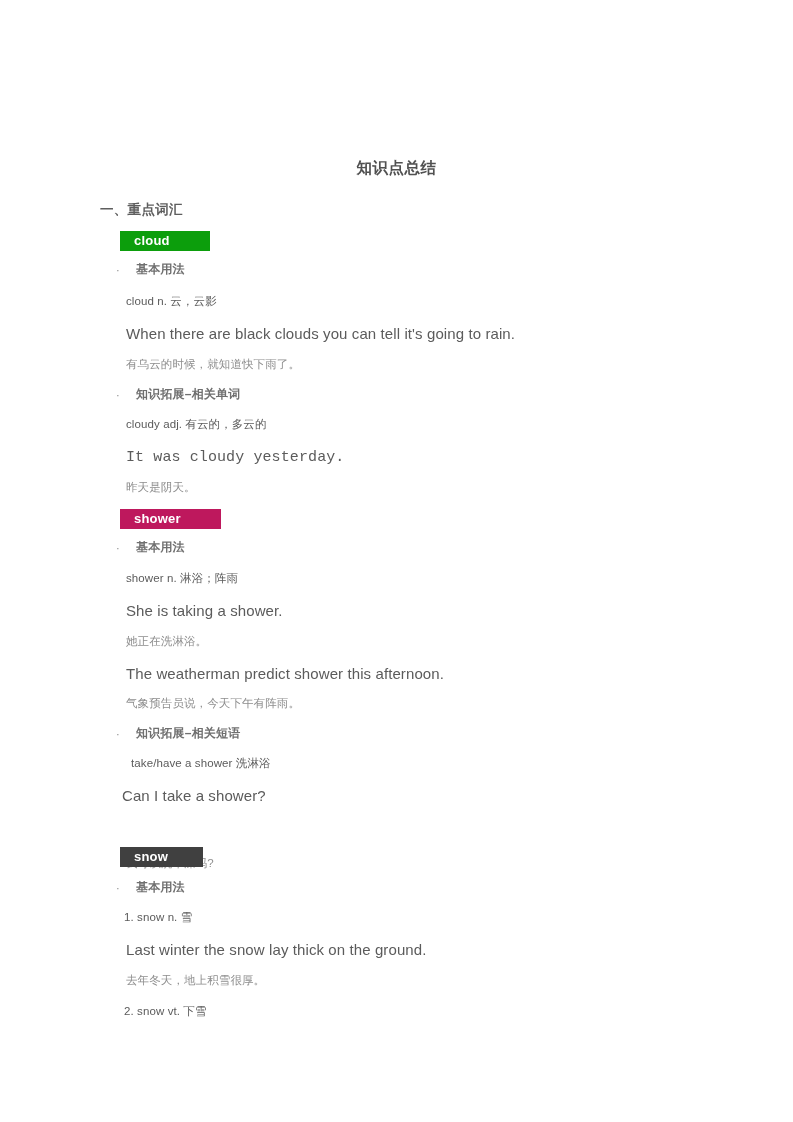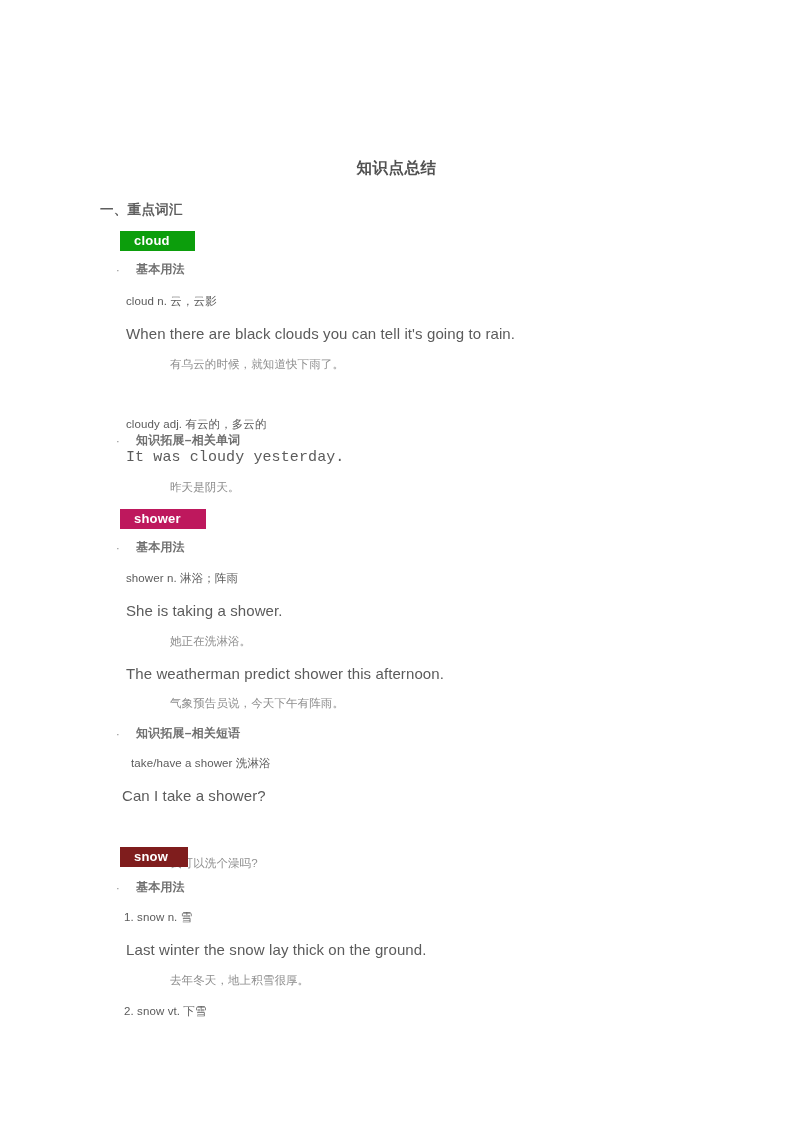--- a/index.html
+++ b/index.html
@@ -59,21 +59,21 @@
 
   
   .vocab-badge {
     position: absolute;
     background: #0c9e0c;
     color: #ffffff;
     font-size: 13px;
     font-weight: bold;
     line-height: 17px;
     height: 17px;
-    padding: 1px 2px 2px 14px;
+    padding: 1px 17px 2px 14px;
     box-sizing: content-box;
     white-space: nowrap;
     letter-spacing: 0.2px;
   }
 
   
   .bullet-head {
     position: absolute;
     font-size: 12px;
     font-weight: bold;
@@ -100,55 +100,54 @@
     font-size: 15px;
     color: #5b5b5b;
   }
   .line.def {
     font-size: 11.5px;
     color: #5b5b5b;
   }
   .line.zh {
     font-size: 11.5px;
     color: #8e8e8e;
-    margin-left: 44px;
   }
 </style>
 </head>
 <body>
 
 <div class="page">
 
 
   <div class="doc-subtitle">知识点总结</div>
 
   <div class="section-heading">一、重点词汇</div>
 
   <div id="content-root">
       <div class="vocab-badge" style="left: 120px; top: 231px; width: 59px; background: rgb(12, 158, 12);">cloud</div>
       <div class="bullet-head" style="left: 116px; top: 261px;"><span class="dot">·</span><span>基本用法</span></div>
       <div class="line def" style="left: 126px; top: 294px;">cloud   n.  云，云影</div>
       <div class="line en" style="left: 126px; top: 325px;">When there are black clouds you can tell it's going to rain.</div>
       <div class="line zh" style="left: 126px; top: 357px;">有乌云的时候，就知道快下雨了。</div>
-      <div class="bullet-head" style="left: 116px; top: 386px; margin-top: 46px;"><span class="dot">·</span><span>知识拓展–相关单词</span></div>
+      <div class="bullet-head" style="left: 116px; top: 386px;"><span class="dot">·</span><span>知识拓展–相关单词</span></div>
       <div class="line def" style="left: 126px; top: 417px;">cloudy   adj. 有云的，多云的</div>
       <div class="line en" style="left: 126px; top: 449px; font-family: Liberation Mono, monospace;">It was cloudy yesterday.</div>
       <div class="line zh" style="left: 126px; top: 480px;">昨天是阴天。</div>
       <div class="vocab-badge" style="left: 120px; top: 509px; width: 70px; background: #be185d;">shower</div>
       <div class="bullet-head" style="left: 116px; top: 539px;"><span class="dot">·</span><span>基本用法</span></div>
       <div class="line def" style="left: 126px; top: 571px;">shower   n. 淋浴；阵雨</div>
       <div class="line en" style="left: 126px; top: 602px;">She is taking a shower.</div>
       <div class="line zh" style="left: 126px; top: 634px;">她正在洗淋浴。</div>
       <div class="line en" style="left: 126px; top: 665px;">The weatherman predict shower this afternoon.</div>
       <div class="line zh" style="left: 126px; top: 696px;">气象预告员说，今天下午有阵雨。</div>
       <div class="bullet-head" style="left: 116px; top: 725px;"><span class="dot">·</span><span>知识拓展–相关短语</span></div>
       <div class="line def" style="left: 131px; top: 756px;">take/have a shower  洗淋浴</div>
       <div class="line en" style="left: 122px; top: 787px;">Can I take a shower?</div>
       <div class="line zh" style="left: 126px; top: 856px;">我可以洗个澡吗?</div>
-      <div class="vocab-badge" style="left: 120px; top: 847px; width: 52px; background: #7f1d1d;">snow</div>
+      <div class="vocab-badge" style="left: 120px; top: 847px; width: 52px; background: #404040;">snow</div>
       <div class="bullet-head" style="left: 116px; top: 879px;"><span class="dot">·</span><span>基本用法</span></div>
       <div class="line def" style="left: 124px; top: 910px;">1. snow   n.  雪</div>
       <div class="line en" style="left: 126px; top: 941px;">Last winter the snow lay thick on the ground.</div>
       <div class="line zh" style="left: 126px; top: 973px;">去年冬天，地上积雪很厚。</div>
       <div class="line def" style="left: 124px; top: 1004px;">2. snow   vt. 下雪</div>
     </div>
 
 </div>
 
 </body></html>

